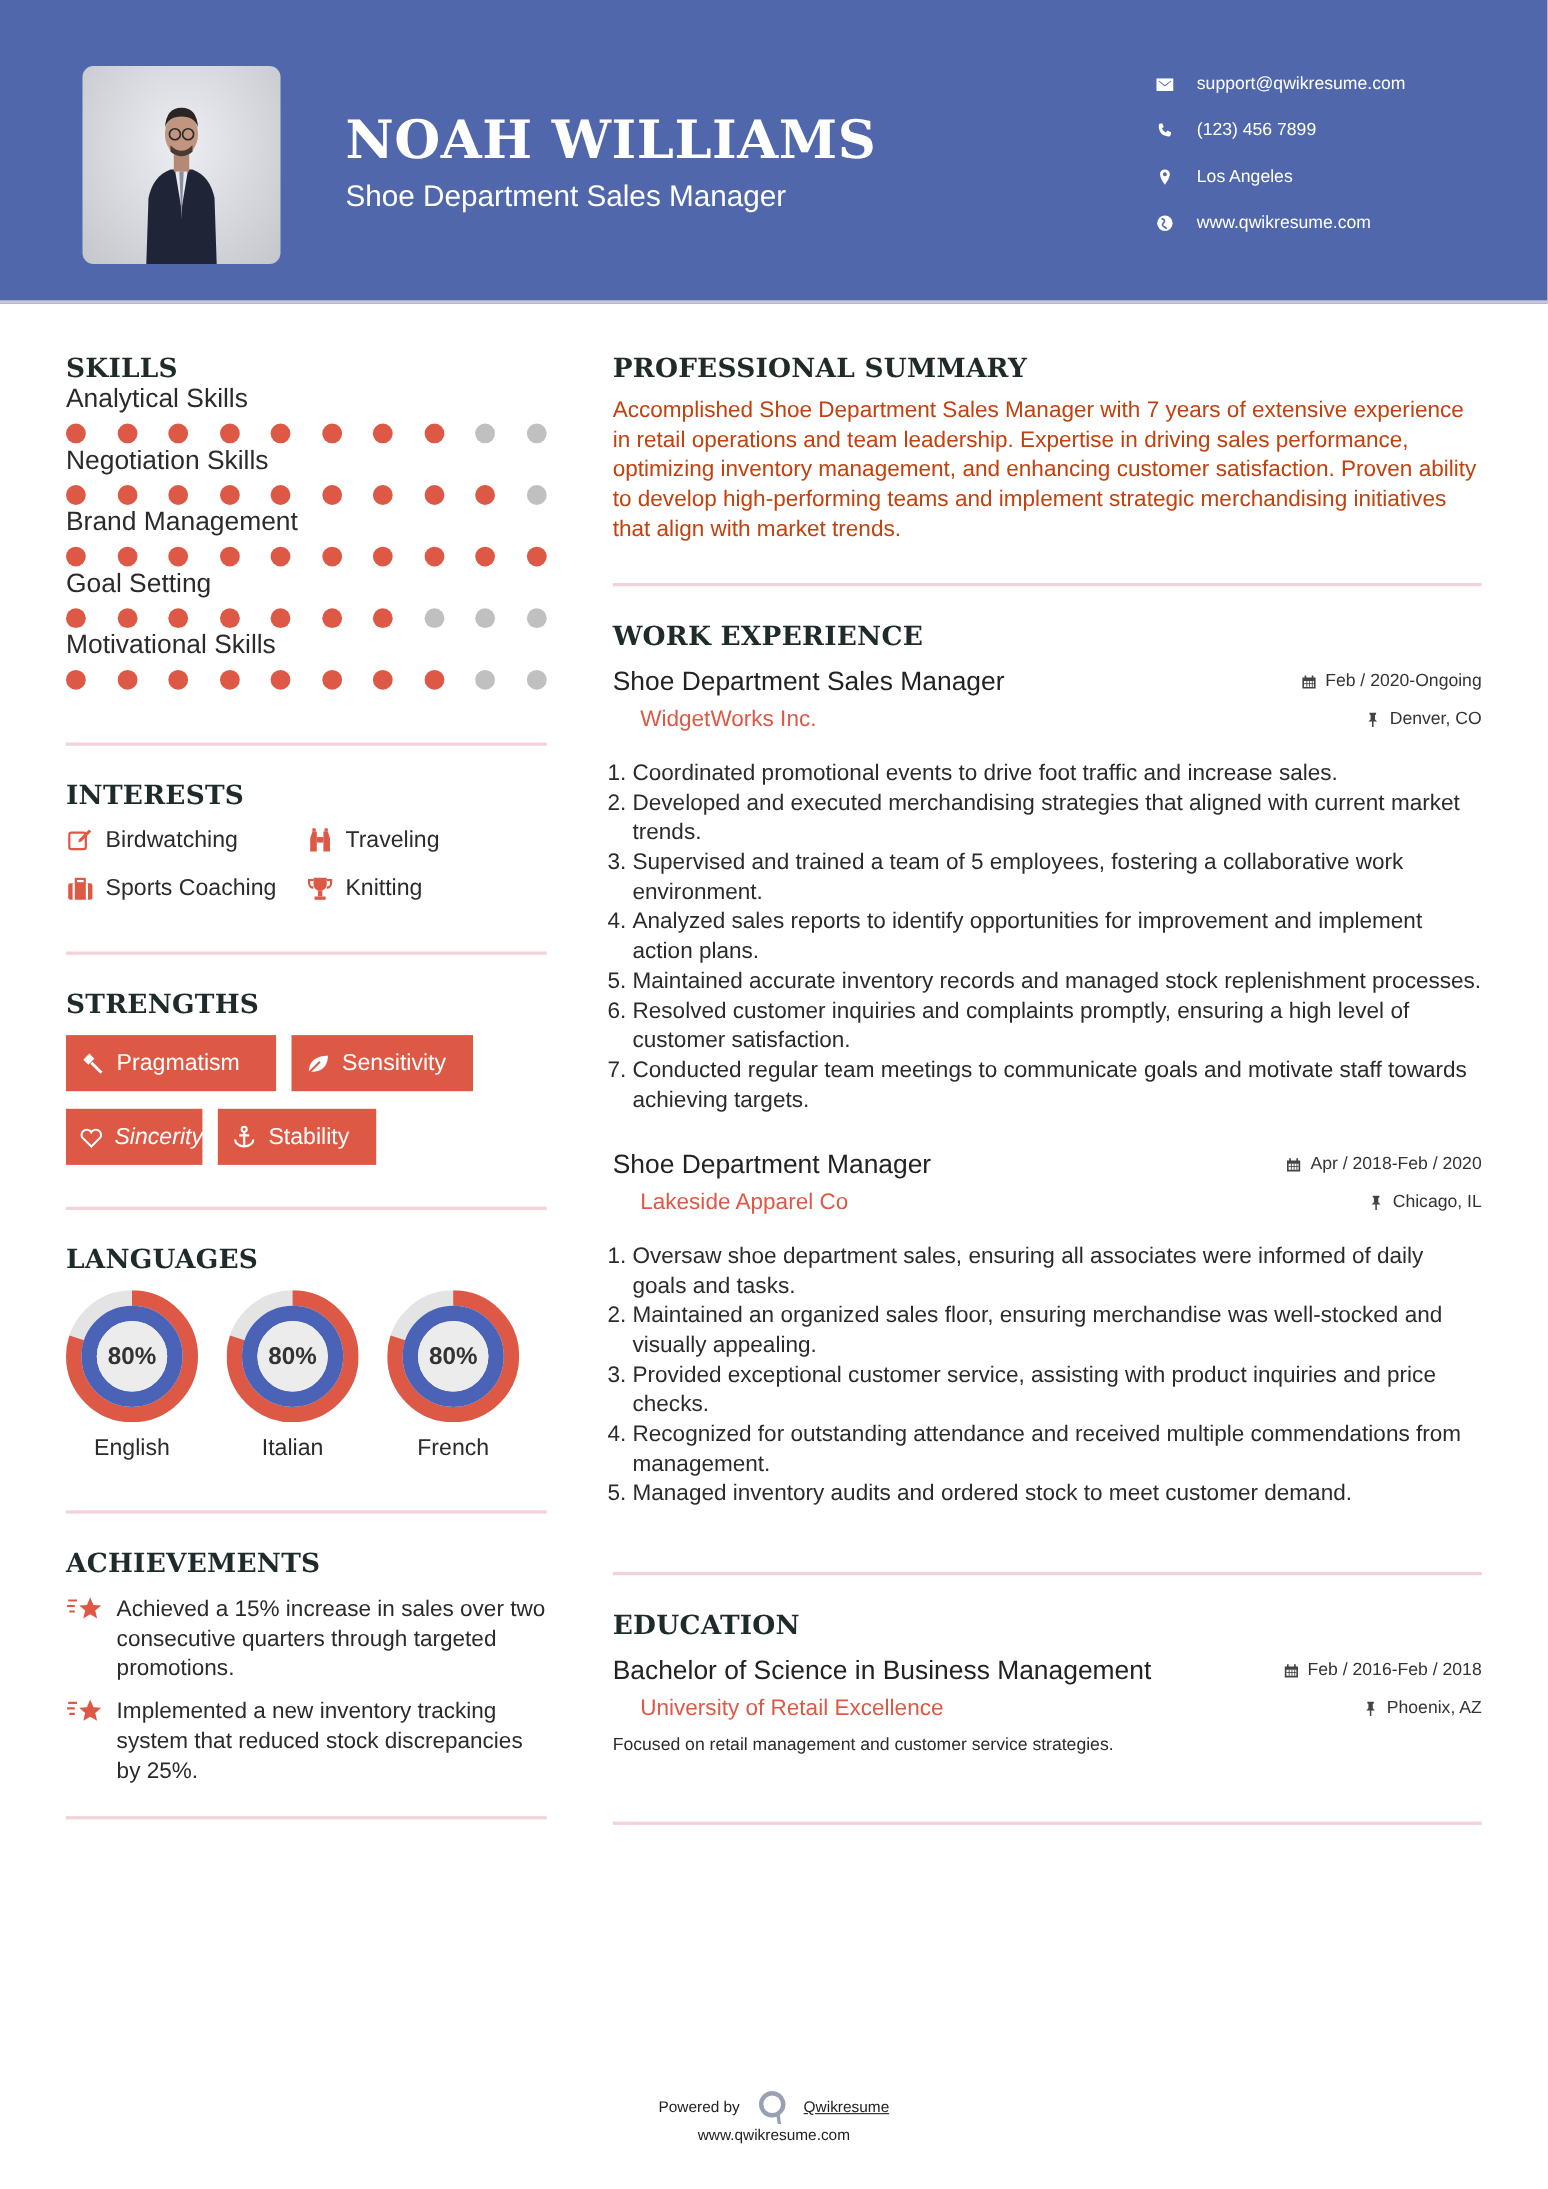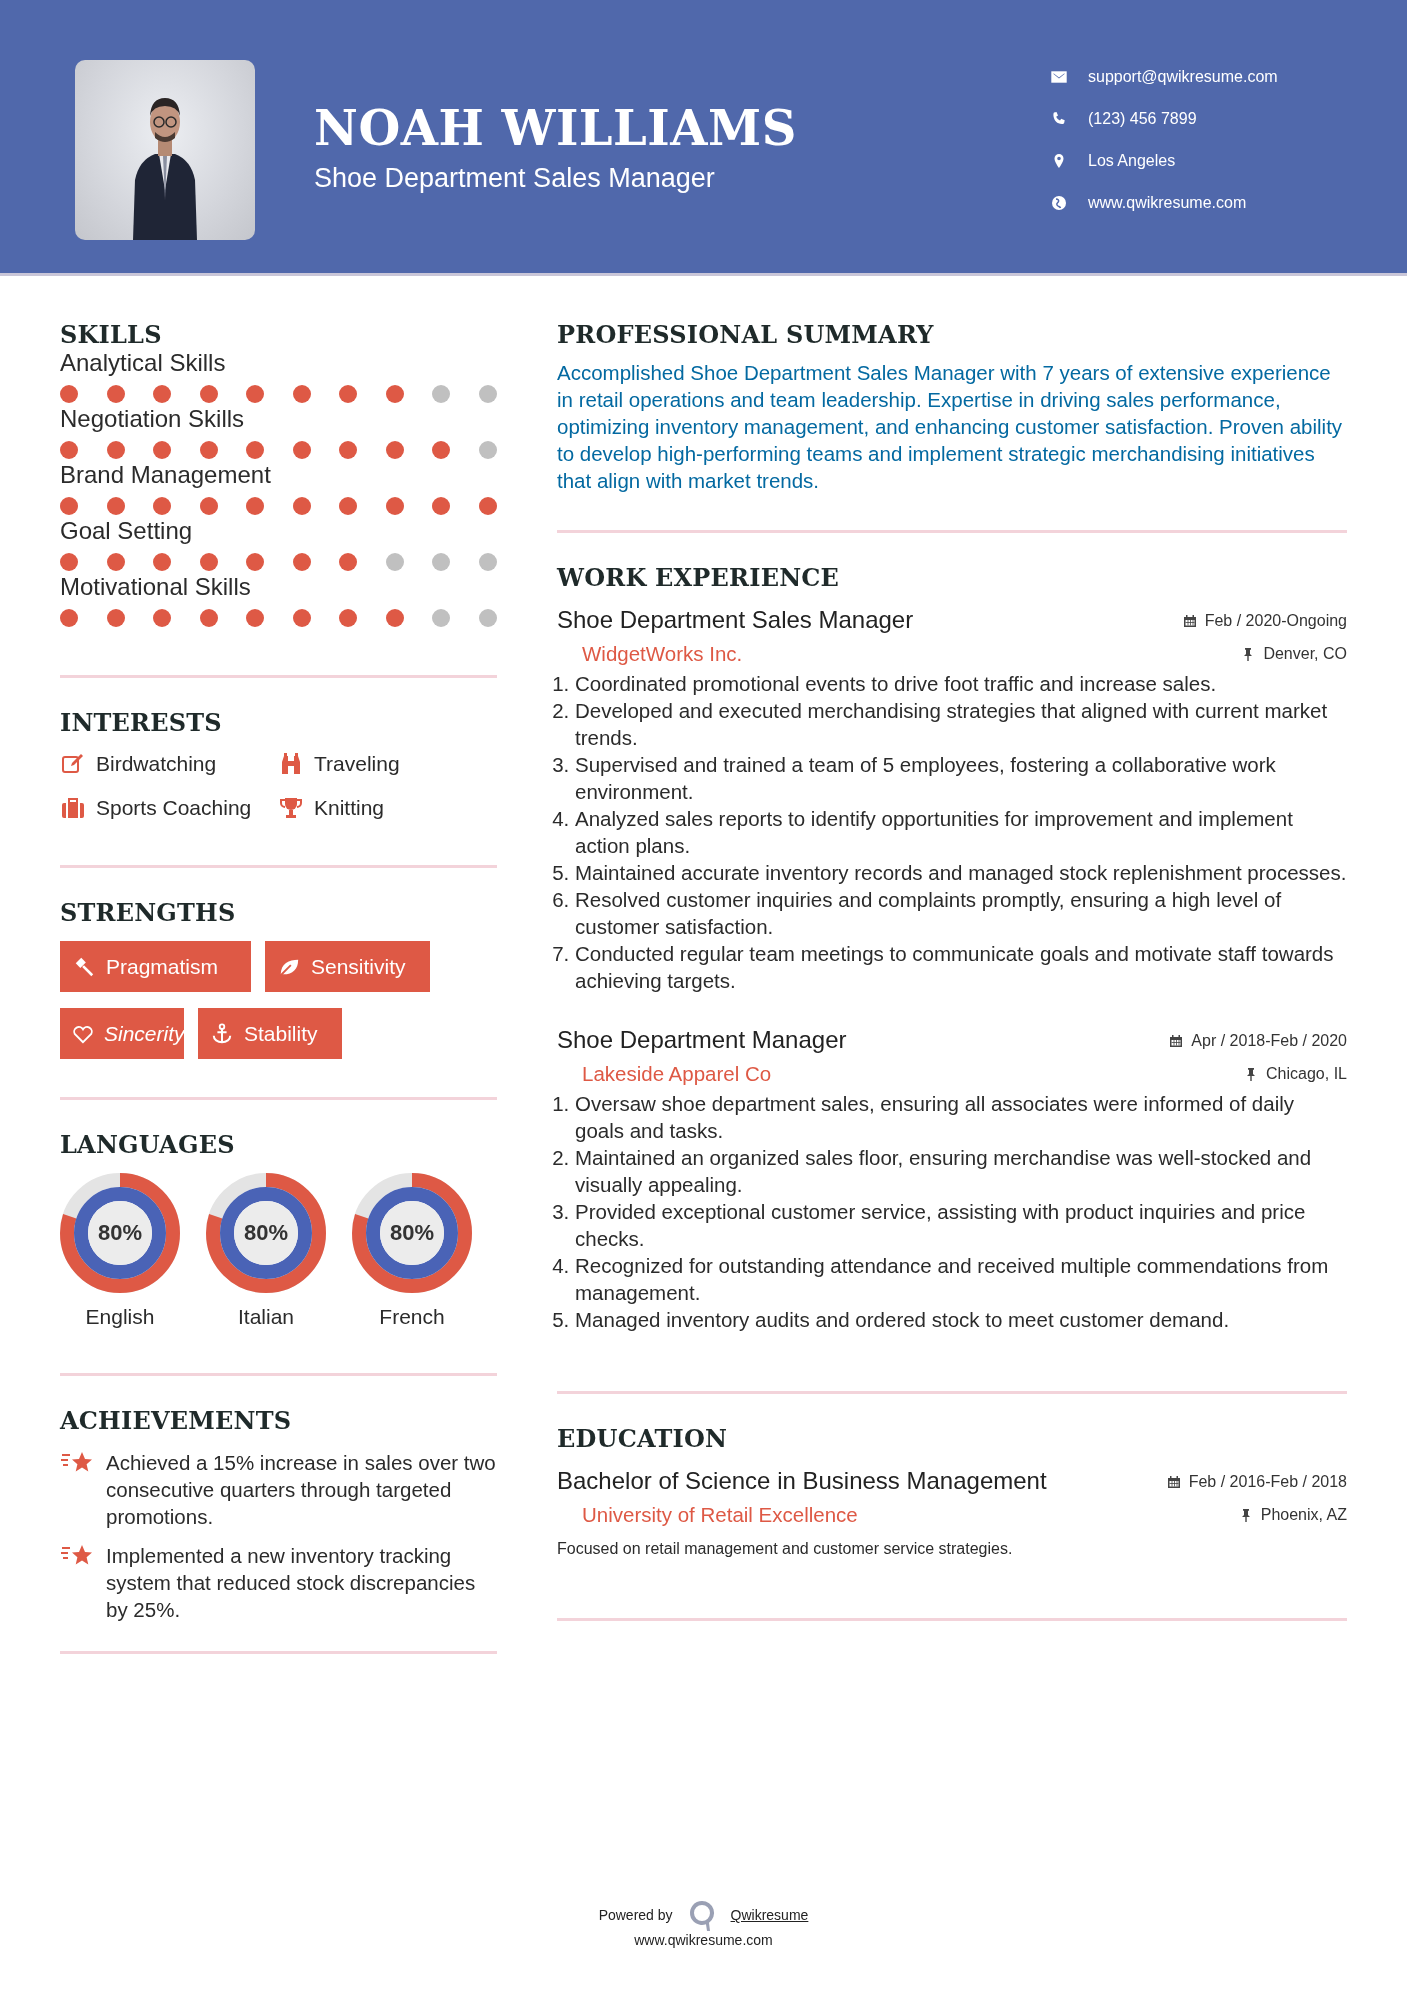--- a/index.html
+++ b/index.html
@@ -43,28 +43,28 @@
   .ring svg { width: 120px; height: 120px; display: block; }
   .ring .pct { position: absolute; left: 0; top: 0; width: 120px; height: 120px; display: flex; align-items: center; justify-content: center;
                font-weight: bold; font-size: 22px; color: #333333; }
   .lang-name { font-size: 21px; margin-top: 12px; color: #2b2b2b; }
 
   .achievements { margin-top: 14px; }
   .ach { display: flex; margin-bottom: 12px; }
   .ach .ic { width: 34px; height: 30px; margin-right: 12px; flex: 0 0 34px; }
   .ach .txt { font-size: 20.5px; line-height: 27px; color: #2b2b2b; }
 
-  .summary { font-size: 20.5px; line-height: 27px; color: #0369a1; margin-top: 10px; }
+  .summary { font-size: 20.5px; line-height: 27px; color: #c2410c; margin-top: 10px; }
   .job-head { display: flex; justify-content: space-between; align-items: baseline; }
   .job-title { font-size: 24px; color: #222222; }
   .job-meta { font-size: 16px; color: #333333; display: flex; align-items: center; }
   .job-meta svg { width: 14px; height: 14px; margin-right: 8px; fill: #444444; }
   .job-sub { display: flex; justify-content: space-between; align-items: center; margin-top: 8px; }
   .company { font-size: 20.5px; color: #de5945; margin-left: 25px; }
-  .points { margin-top: 4px; padding-left: 18px; font-size: 20.5px; line-height: 27px; color: #2b2b2b; }
+  .points { margin-top: 23px; padding-left: 18px; font-size: 20.5px; line-height: 27px; color: #2b2b2b; }
   .points li { padding-left: 0; }
   .edu-desc { font-size: 16px; line-height: 27px; margin-top: 8px; color: #2b2b2b; }
 
   .footer { position: absolute; left: 60px; top: 1898px; width: 1287px; display: flex; justify-content: space-between; align-items: center; flex-direction: column; }
   .powered { display: flex; align-items: center; font-size: 14px; color: #222; }
   .q-logo { width: 30px; height: 34px; margin: 0 14px 0 14px; }
   .q-link { color: #222; text-decoration: underline; font-size: 14px; }
   .site { font-size: 14px; color: #222; }
 </style>
 </head>

